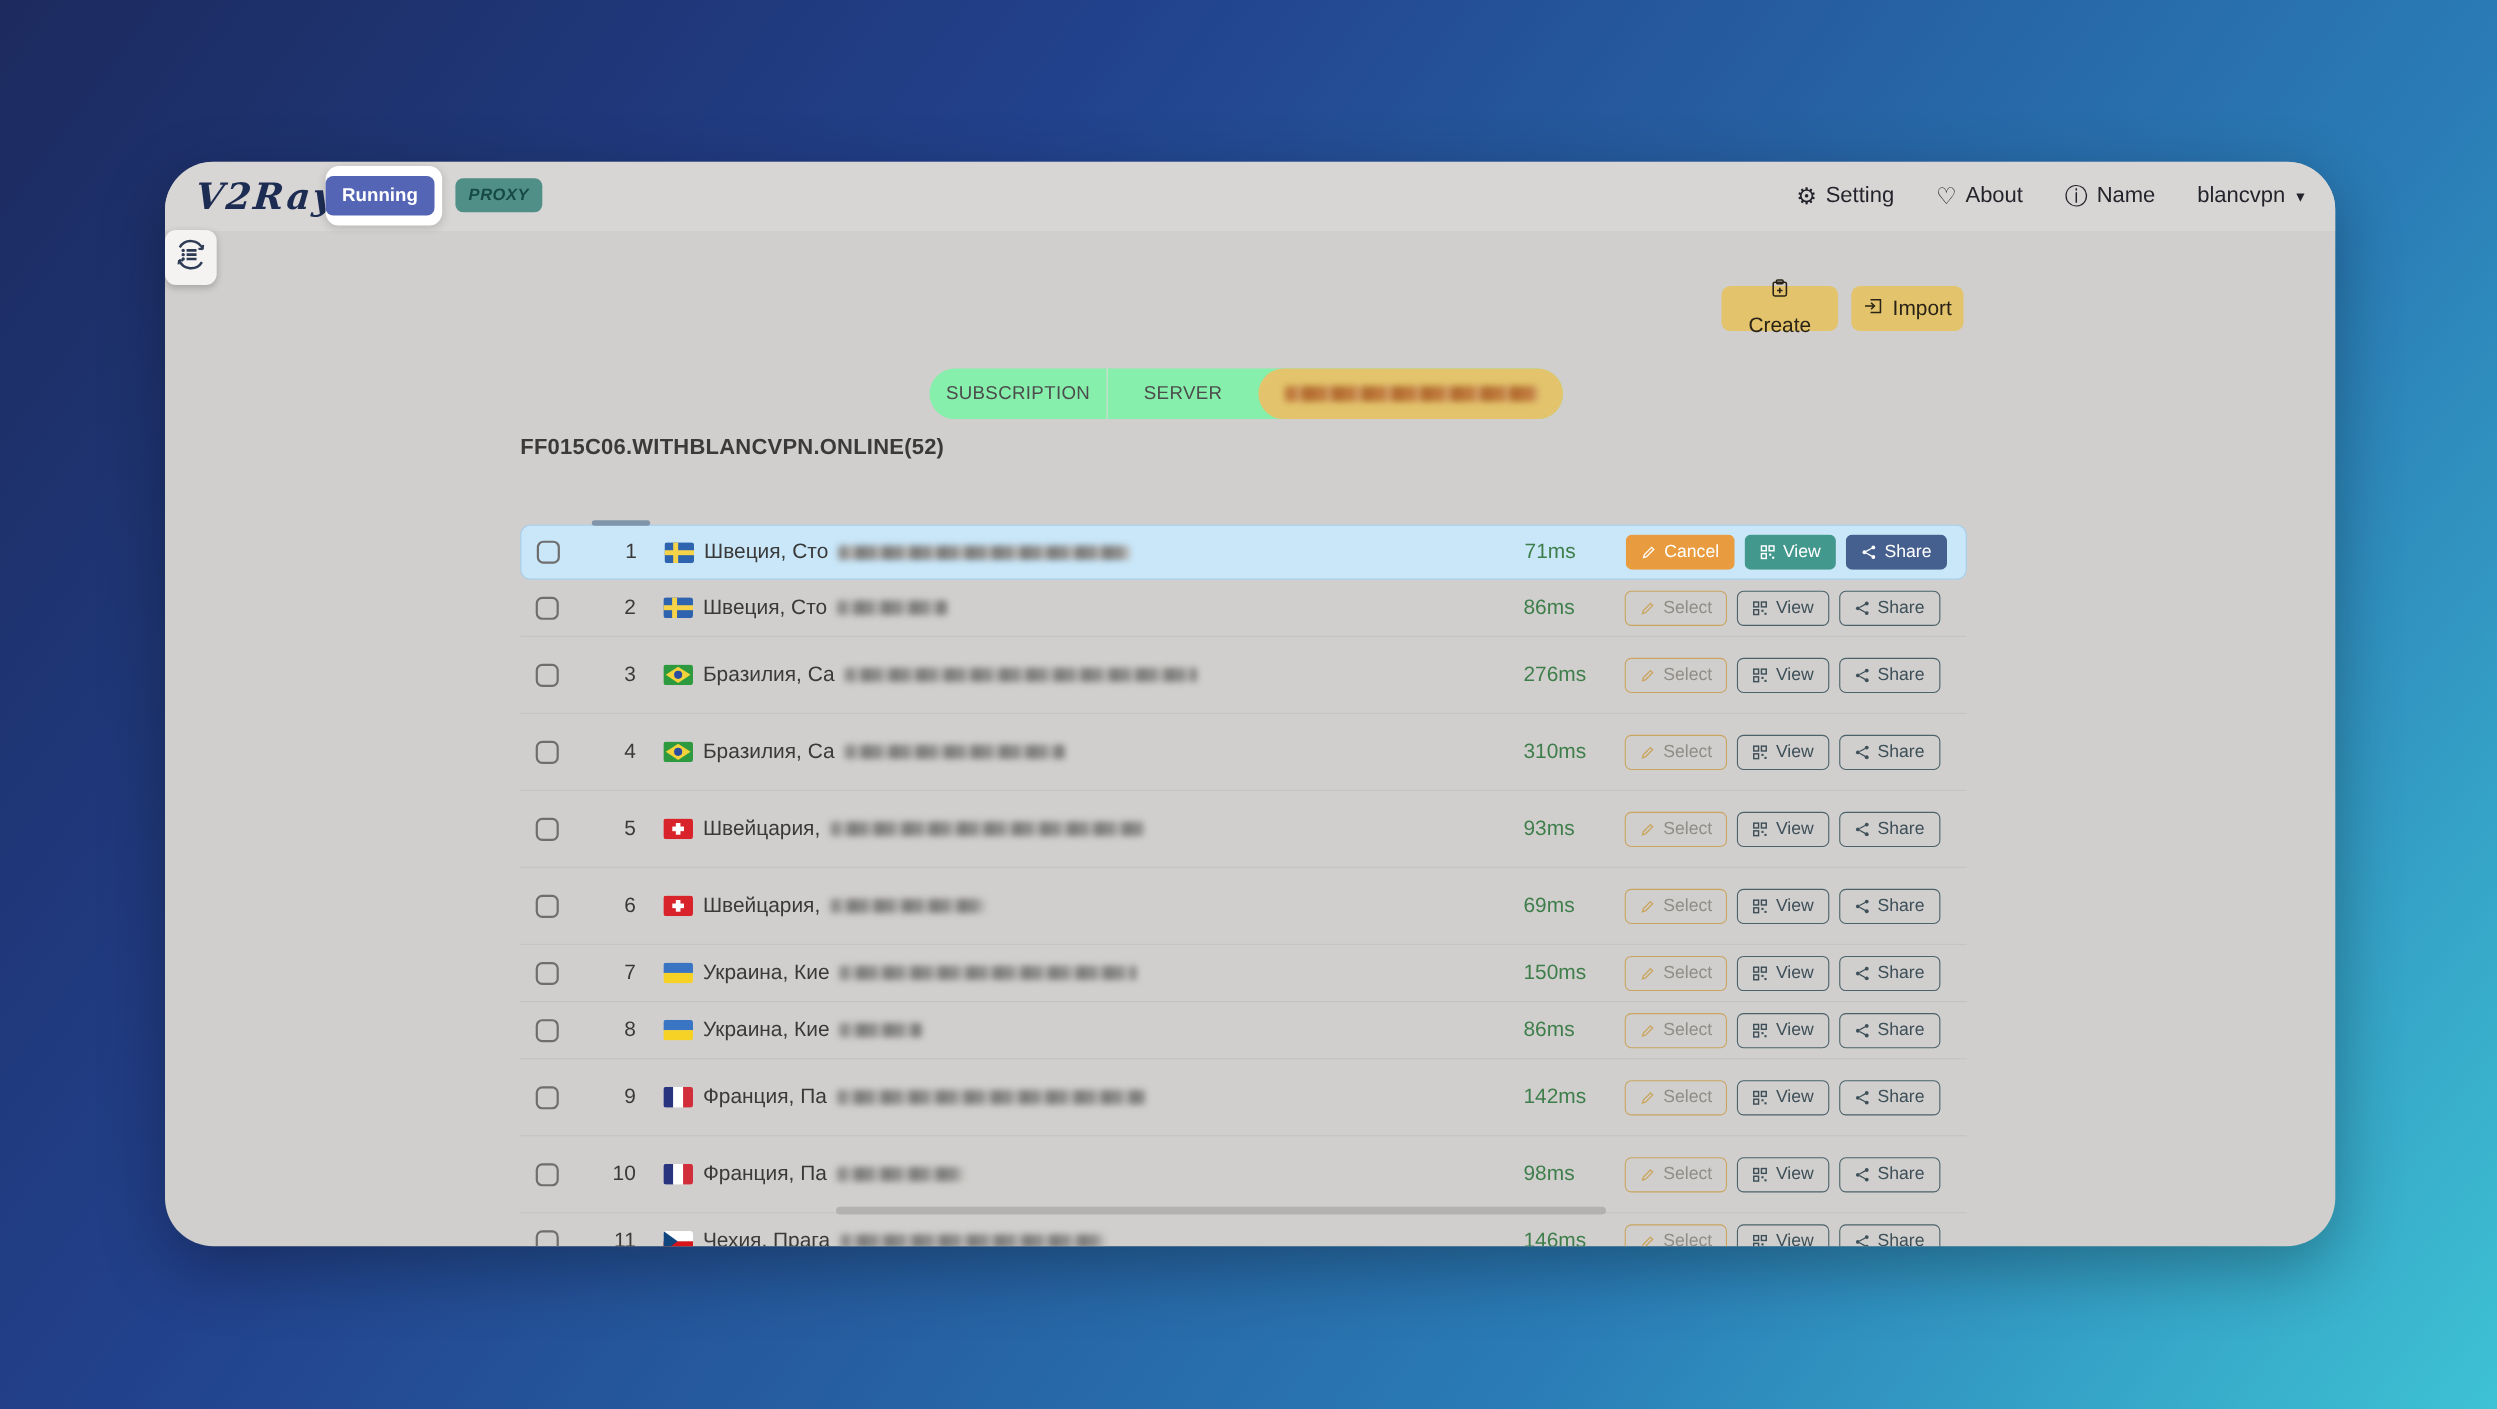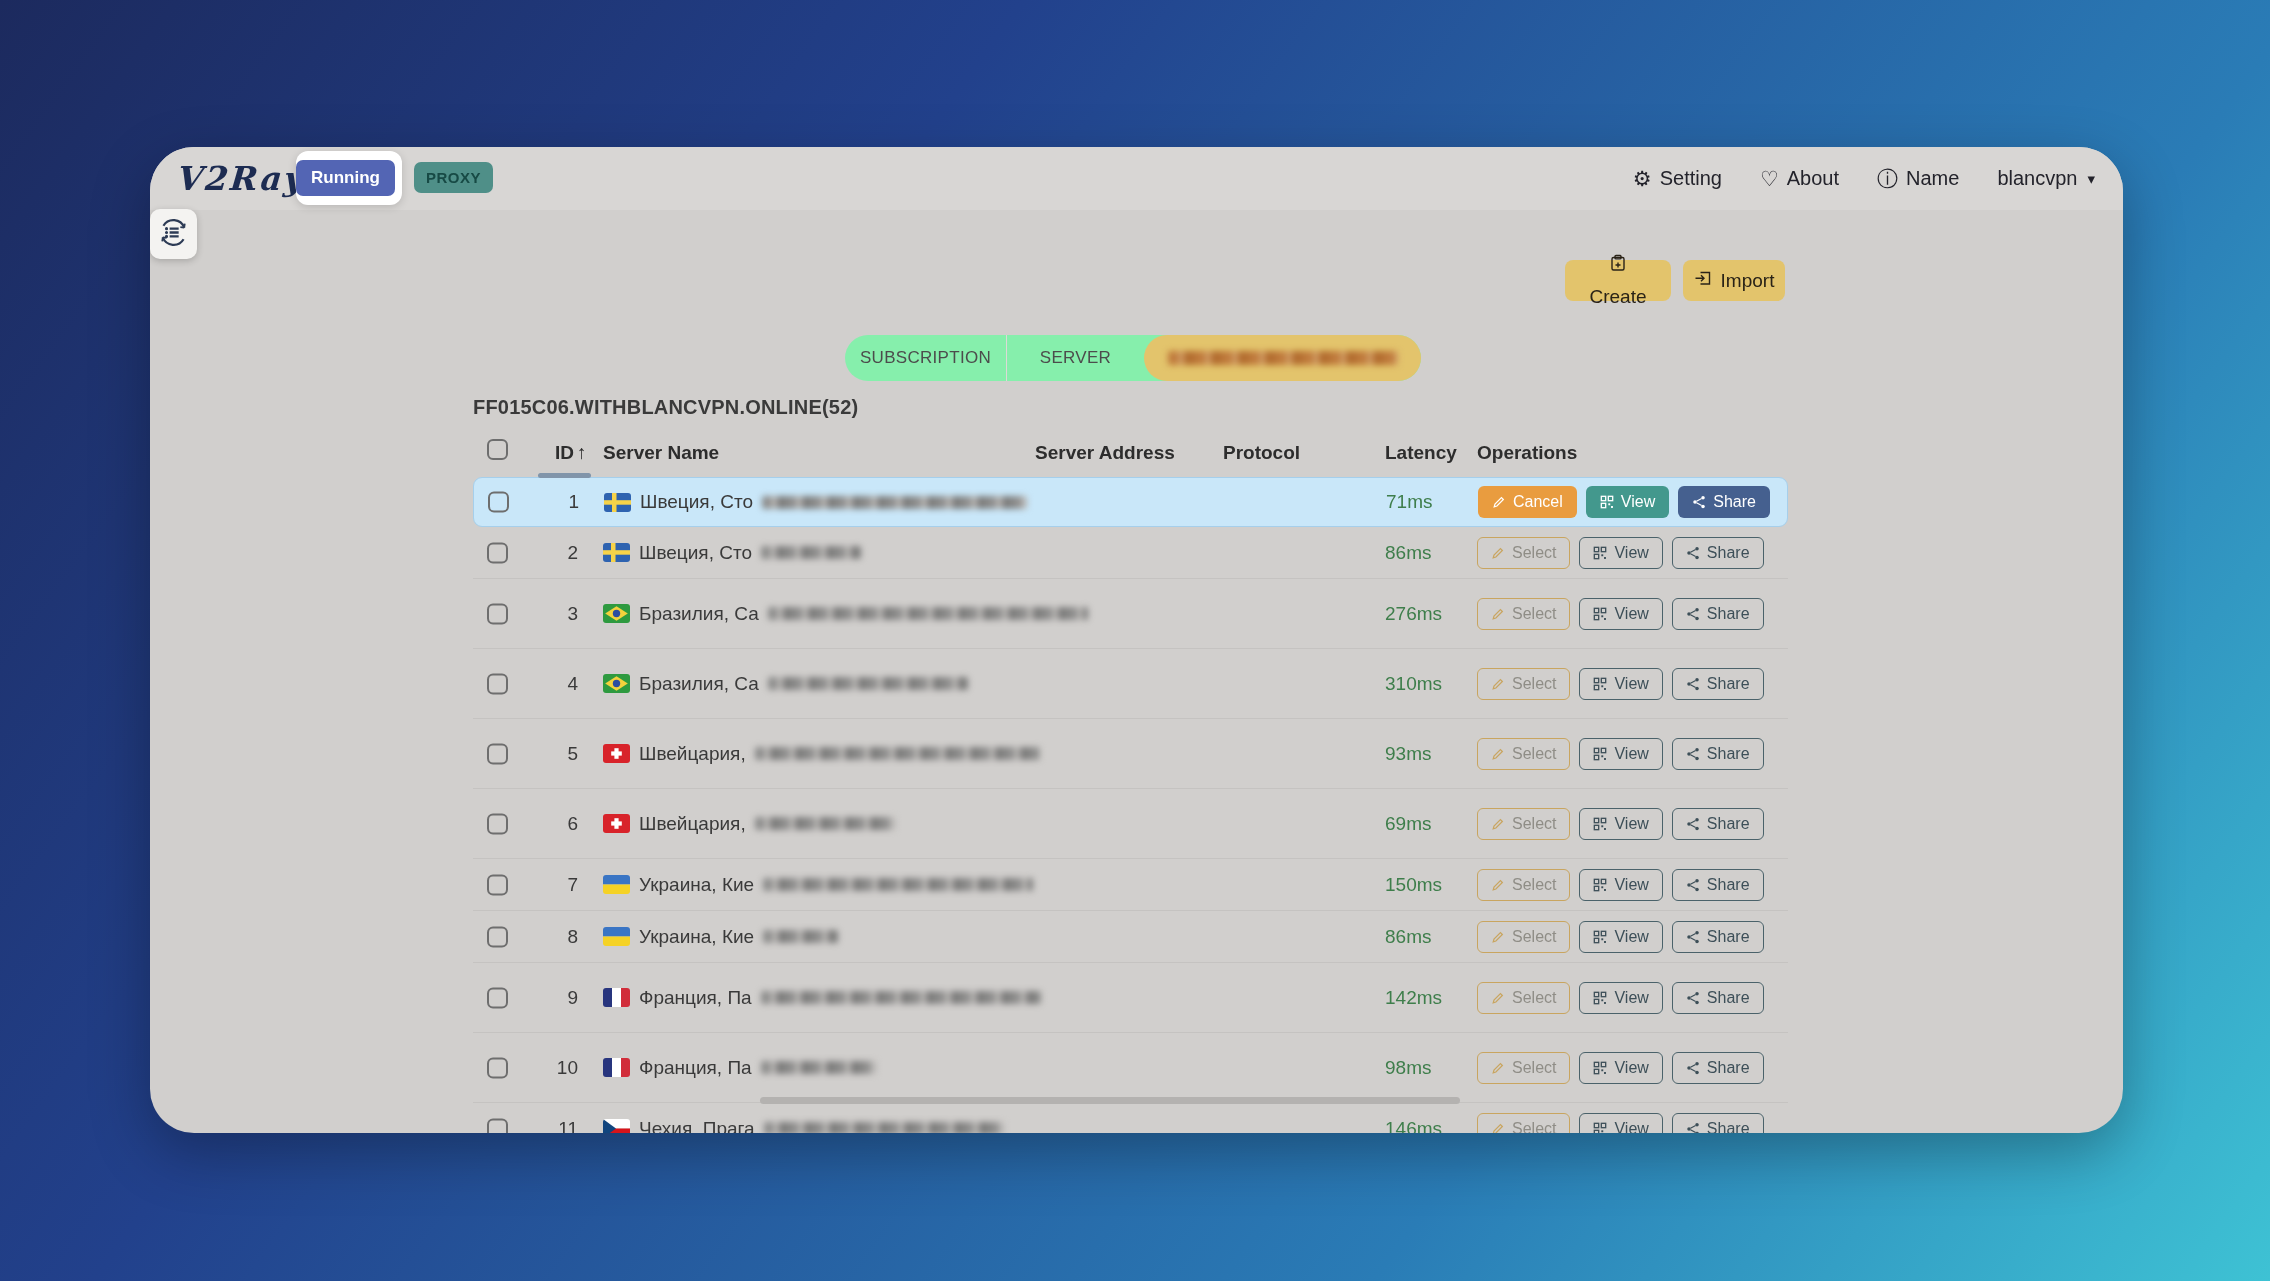--- a/index.html
+++ b/index.html
@@ -17,21 +17,21 @@
   .navbar { position:absolute; top:0; left:0; right:0; height:63px;
     background:#d8d6d4; display:flex; align-items:center; padding:0 28px; box-sizing:border-box; }
   .logo { font-family:"DejaVu Serif", serif; font-style:italic; font-weight:bold;
     font-size:33px; color:#1d2c52; letter-spacing:2px; transform:skewX(-5deg); }
   .halo { position:absolute; left:146px; top:4px; width:106px; height:54px;
     background:#ffffff; border-radius:12px; display:flex; align-items:center; justify-content:flex-start;
     box-shadow:0 2px 8px rgba(0,0,0,.15); }
   .badge-running { background:var(--c-running,#5365b4); color:#fff; font-size:17px; font-weight:bold;
     padding:8px 15px; border-radius:7px; }
   .badge-proxy { position:absolute; left:264px; top:15px; background:var(--c-proxy,#4f8f88);
-    color:#174a45; font-size:15px; font-weight:bold; padding:7px 12px; border-radius:7px; letter-spacing:.5px; }
+    color:#174a45; font-size:15px; font-weight:bold; padding:7px 12px; border-radius:7px; letter-spacing:.5px;font-style:italic; }
   .nav-menu { margin-left:auto; display:flex; align-items:center; gap:38px;
     font-size:20px; color:#23232b; }
   .nav-item { display:flex; align-items:center; gap:8px; cursor:pointer; }
   .nav-glyph { font-size:21px; line-height:1; }
   .caret { font-size:15px; margin-left:2px; }
   
   .float-btn { position:absolute; left:0; top:62px; width:47px; height:50px;
     background:#f4f3f1; border-radius:10px; box-shadow:0 2px 7px rgba(0,0,0,.2);
     display:flex; align-items:center; justify-content:center; }
   
@@ -165,31 +165,20 @@
       <div class="tab tab-1">
         <span>SERVER</span>
       </div>
       <div class="tab tab-active">
         <span class="redact redact-orange" style="width:230px"></span>
       </div>
     </div>
 
   <div class="sub-title">FF015C06.WITHBLANCVPN.ONLINE(52)</div>
 
-  <div class="thead">
-    <div class="th" style="left:14px; top:4px;">
-        <div class="checkbox"></div>
-      </div>
-    <div class="th" style="left:82px;"><span>ID</span><span class="arrow">↑</span></div>
-    <div class="th" style="left:130px;">Server Name</div>
-    <div class="th" style="left:562px;">Server Address</div>
-    <div class="th" style="left:750px;">Protocol</div>
-    <div class="th" style="left:912px;">Latency</div>
-    <div class="th" style="left:1004px;">Operations</div>
-  </div>
 
   <div class="sort-thumb"></div>
 
   <div class="tbody">
       <div class="row row-selected" style="height: 50px;">
         <div class="cell c-check">
           <div class="checkbox"></div>
         </div>
         <div class="cell c-id">1</div>
         <div class="cell c-name">

